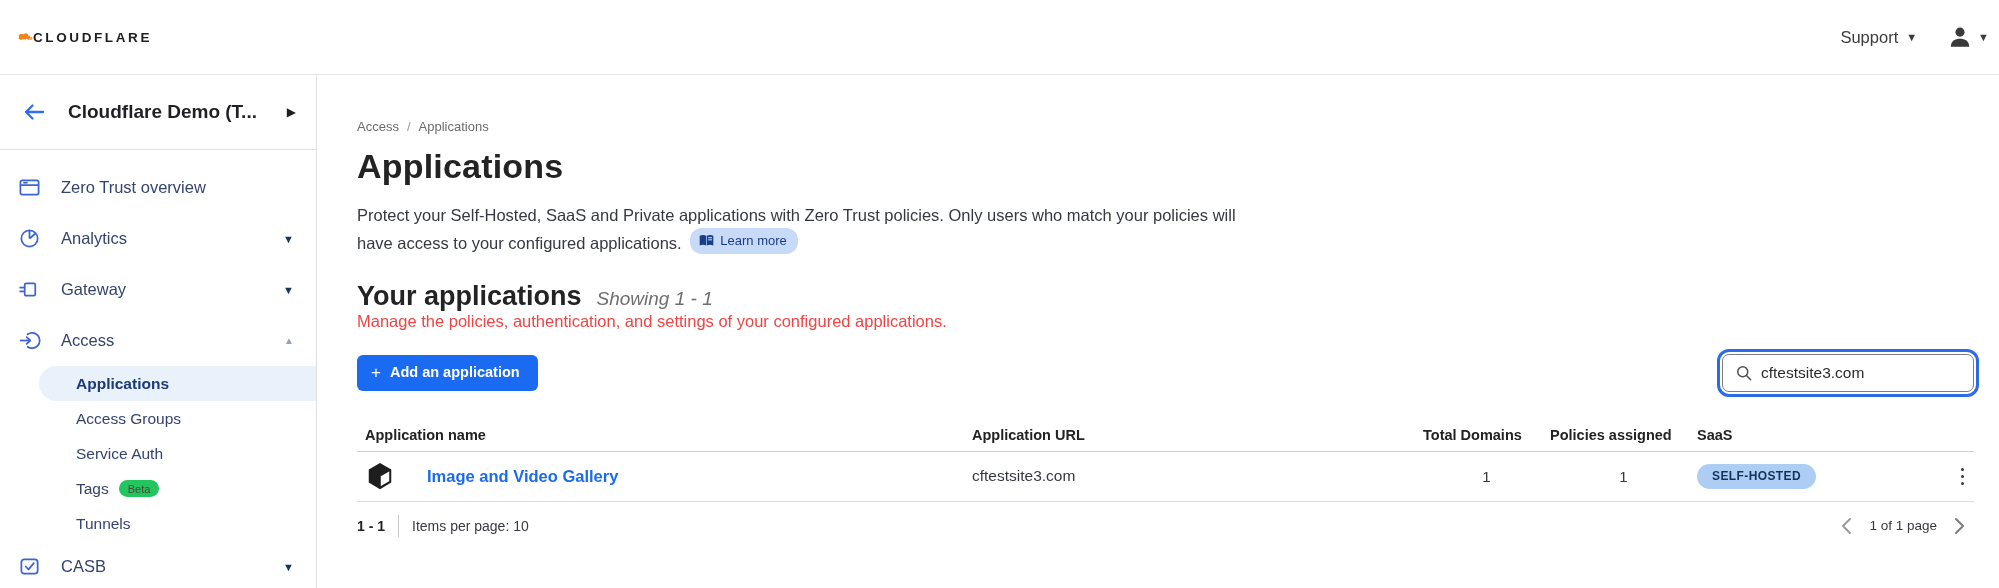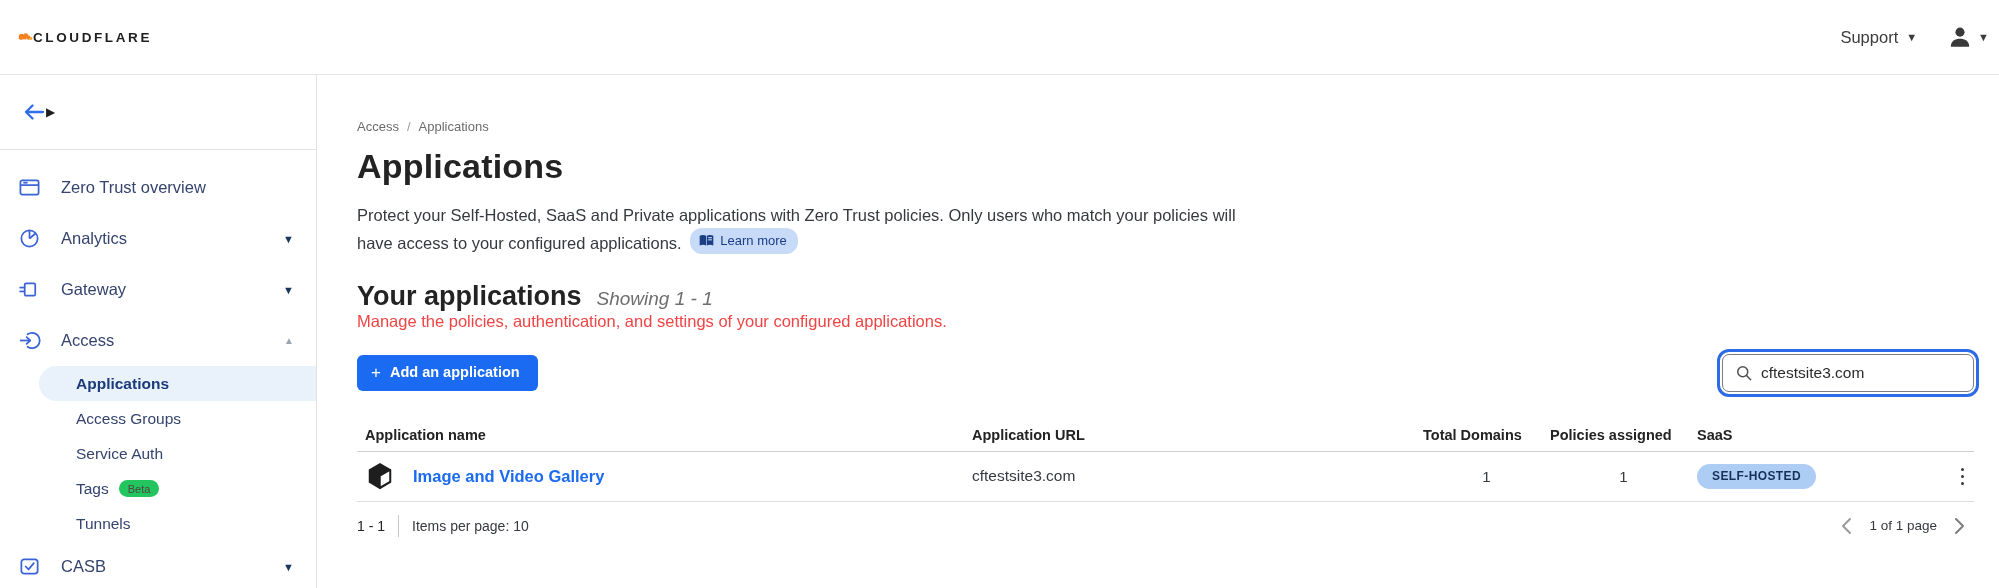--- a/index.html
+++ b/index.html
@@ -64,37 +64,37 @@
   .search-input { width:252px; height:38px; border:1px solid #7a7d82; border-radius:7px;
     outline:3px solid #2c6be8; outline-offset:2px; padding:0 10px 0 38px; font-size:15.5px;
     color:#2b2b2b; font-family:inherit; }
   .search-icon { position:absolute; left:12px; top:9px; }
 
   
   .table { margin-top:28px; }
   .t-row { display:grid; grid-template-columns:610px 456px 127px 147px 1fr 48px; align-items:center; }
   .t-head { height:32px; border-bottom:1px solid #cfcfcf; }
   .t-head .th { font-size:14.5px; font-weight:700; color:#232323; }
-  .th.c1 { padding-left:8px; } .td.c1 { padding-left:8px; display:flex; align-items:center; gap:18px; }
+  .th.c1 { padding-left:8px; } .td.c1 { padding-left:8px; display:flex; align-items:center; gap:32px; }
   .th.c2,.td.c2 { padding-left:5px; }
   .td.c3,.td.c4 { text-align:center; }
   .t-body-row { height:50px; border-bottom:1px solid #dedede; }
   .app-link { color:#1a6bf0; font-size:16.5px; font-weight:700; cursor:pointer; }
   .url-text { font-size:15.5px; color:#36393f; }
   .num-text { font-size:15px; color:#36393f; }
   .type-badge { display:inline-block; background:#adcdf4; color:#16325c; font-size:12px; font-weight:700;
     letter-spacing:.4px; padding:5px 15px 6px; border-radius:14px; }
   .kebab { display:flex; flex-direction:column; gap:3.5px; align-items:center; justify-self:end;
     padding:6px 10px; cursor:pointer; }
   .kebab .dot { width:3.5px; height:3.5px; border-radius:50%; background:#3a3a3a; }
 
   
   .pager { margin-top:13px; display:flex; align-items:center; justify-content:space-between; }
   .pager-left { display:flex; align-items:center; gap:13px; }
-  .range { font-size:14px; font-weight:400; color:#232323; }
+  .range { font-size:14px; font-weight:700; color:#232323; }
   .vdiv { width:1px; height:22px; background:#c9c9c9; }
   .per-page { font-size:14px; color:#36393f; }
   .pager-right { display:flex; align-items:center; gap:16px; padding-right:8px; }
   .page-indicator { font-size:13.5px; color:#36393f; }
   .chev { cursor:pointer; display:flex; align-items:center; }
 </style>
 </head>
 <body>
 
 <div class="app">
@@ -128,20 +128,21 @@
     </div>
   </div>
 
   <div class="shell">
 
     <div class="sidebar">
       <div class="account-row">
         <svg width="24" height="20" viewBox="0 0 24 20">
           <path d="M21 10 H4 M10.5 3.5 L4 10 L10.5 16.5" fill="none" stroke="#2f6feb" stroke-width="2.3" stroke-linecap="round" stroke-linejoin="round"></path>
         </svg>
+        <span class="account-name">Cloudflare Demo (T...</span>
         <span class="account-caret">▶</span>
       </div>
 
       <div class="nav">
 
         <div class="nav-item">
           <span class="icon">
             <svg width="23" height="23" viewBox="0 0 24 24">
                 <rect x="2.5" y="4.5" width="19" height="15" rx="2" fill="none" stroke="#3b63d8" stroke-width="1.8"></rect>
                 <line x1="2.5" y1="9.5" x2="21.5" y2="9.5" stroke="#3b63d8" stroke-width="1.8"></line>

